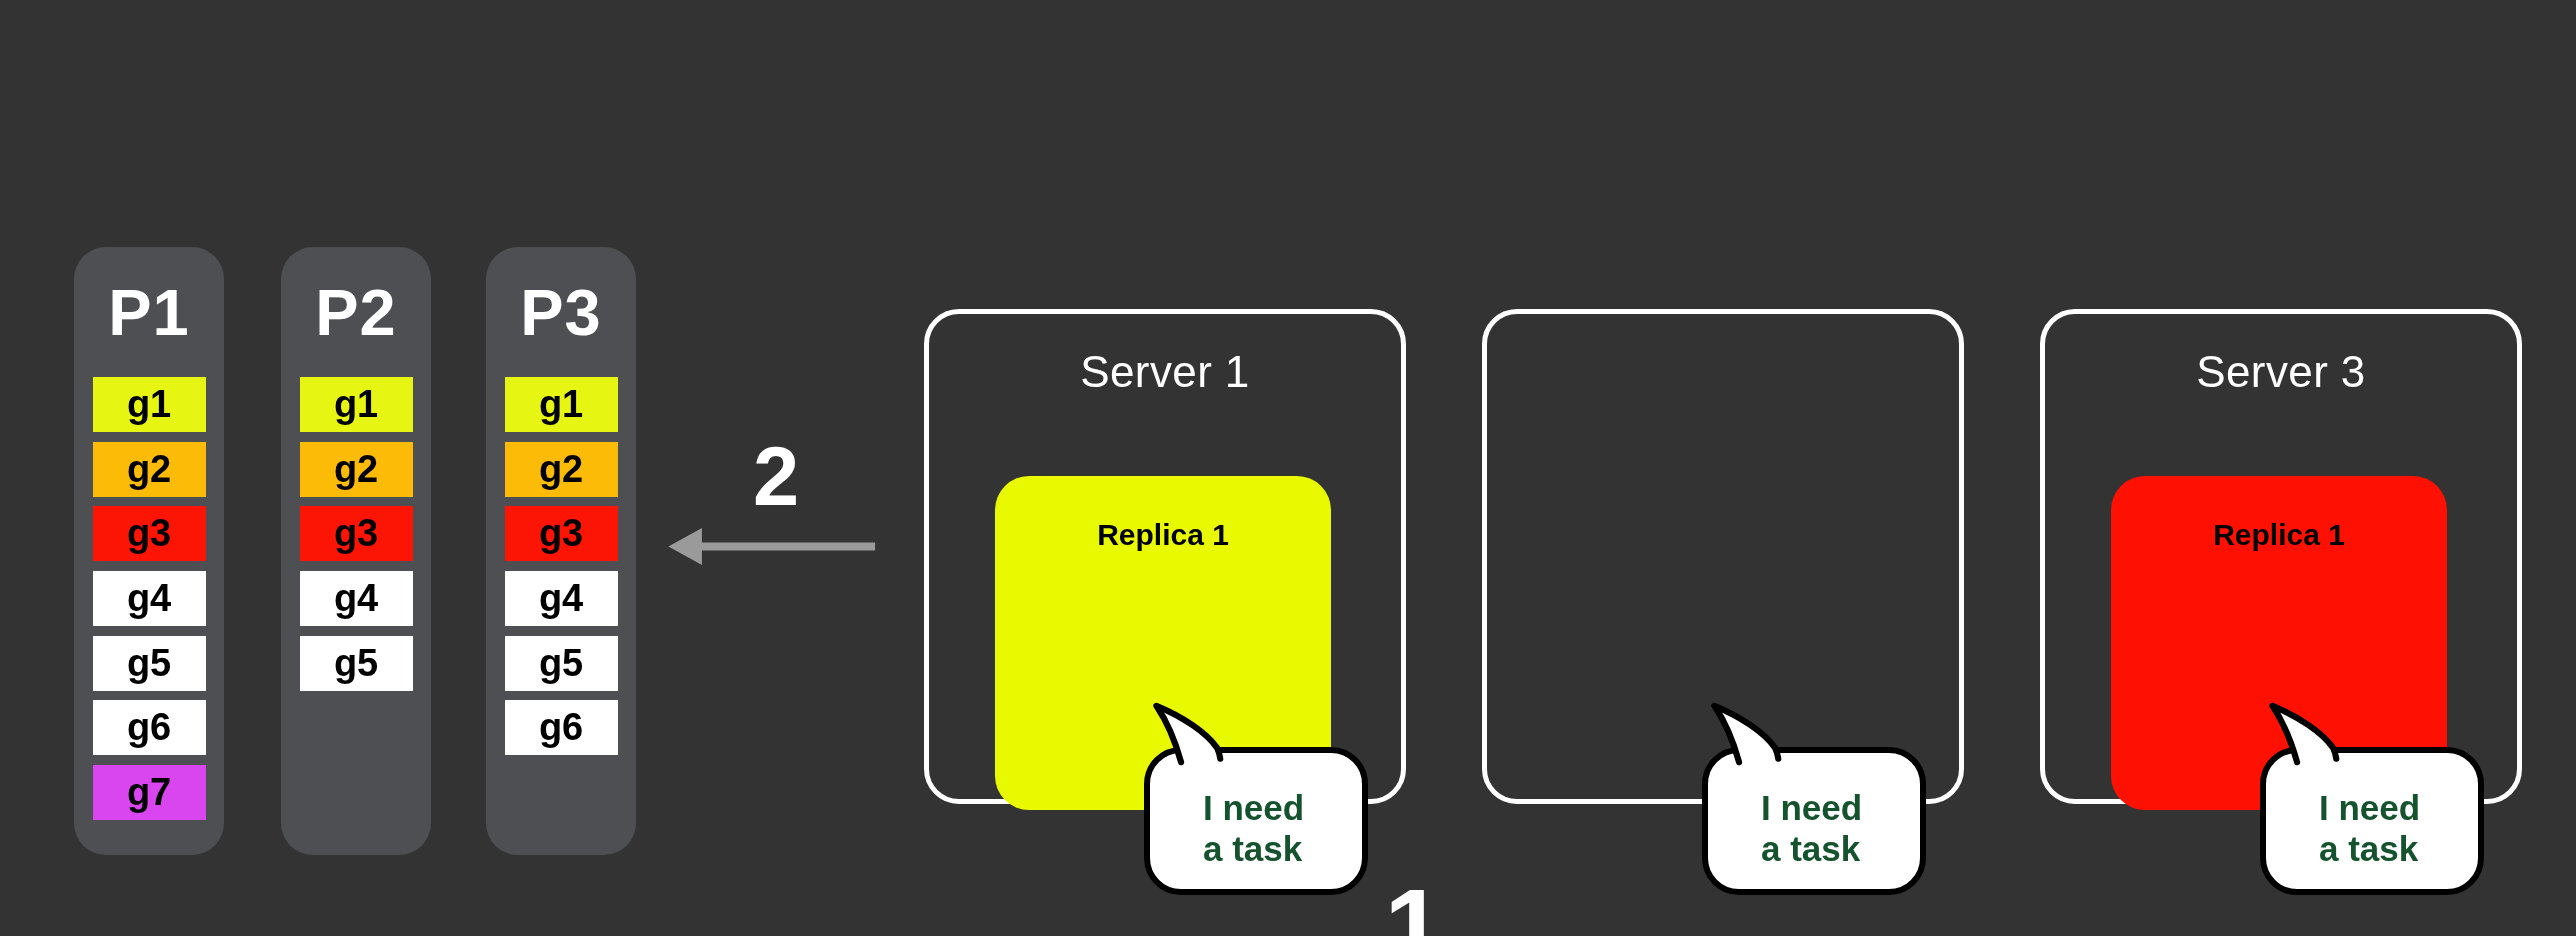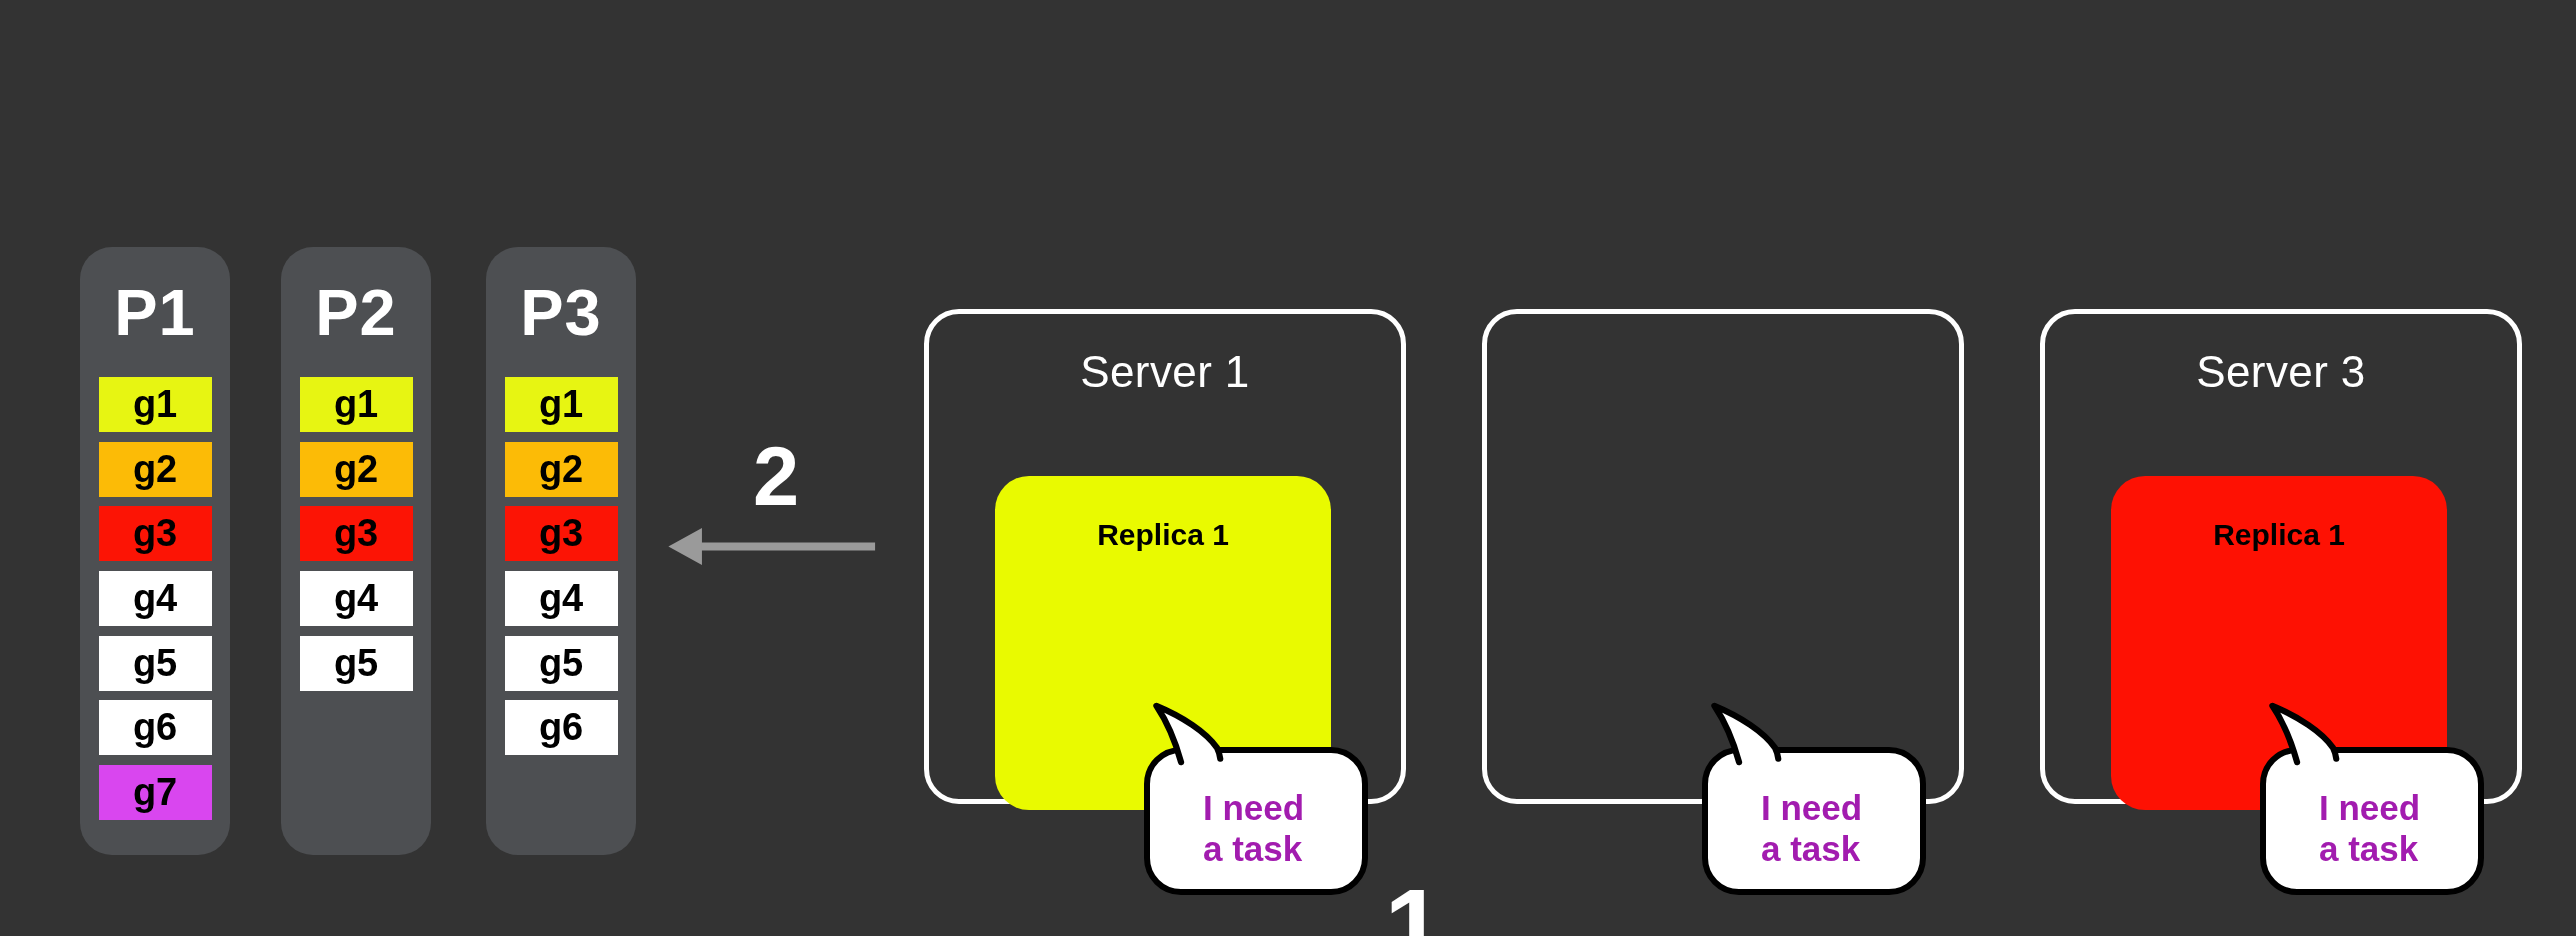--- a/index.html
+++ b/index.html
@@ -48,28 +48,28 @@
     font-size:30px;font-weight:bold;color:#000000;
   }
   
   .bubble{
     position:absolute;top:747px;width:224px;height:148px;
     background:#ffffff;border:6.2px solid #000000;border-radius:37px;
     box-sizing:border-box;z-index:5;
   }
   .bubble-text{
     padding:34px 0 0 53px;
-    font-size:35px;font-weight:bold;line-height:41px;color:#a21caf;
+    font-size:35px;font-weight:bold;line-height:41px;color:#14532d;
   }
   .tail{position:absolute;left:1.8px;top:-51px;}
 </style>
 </head>
 <body style="background: rgb(51, 51, 51);">
 
-<div class="partition" style="left:80px">
+<div class="partition" style="left:74px">
   <div class="partition-title">P1</div>
   <div class="cells">
     <div class="cell" style="background: rgb(231, 245, 18);">
         <span>g1</span>
       </div>
     <div class="cell" style="background: rgb(252, 187, 6);">
         <span>g2</span>
       </div>
     <div class="cell" style="background: rgb(252, 20, 5);">
         <span>g3</span>

